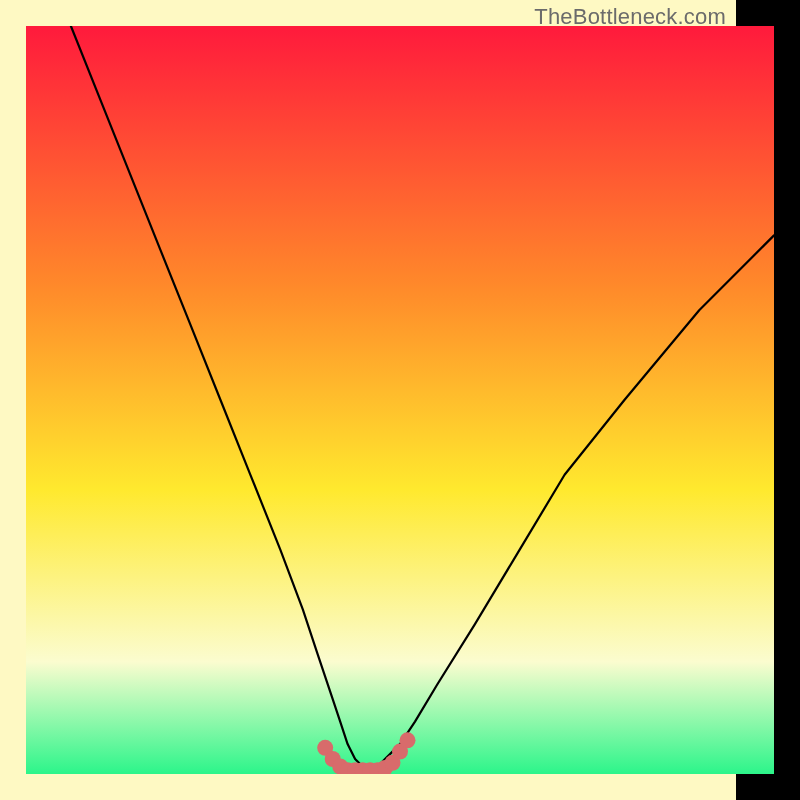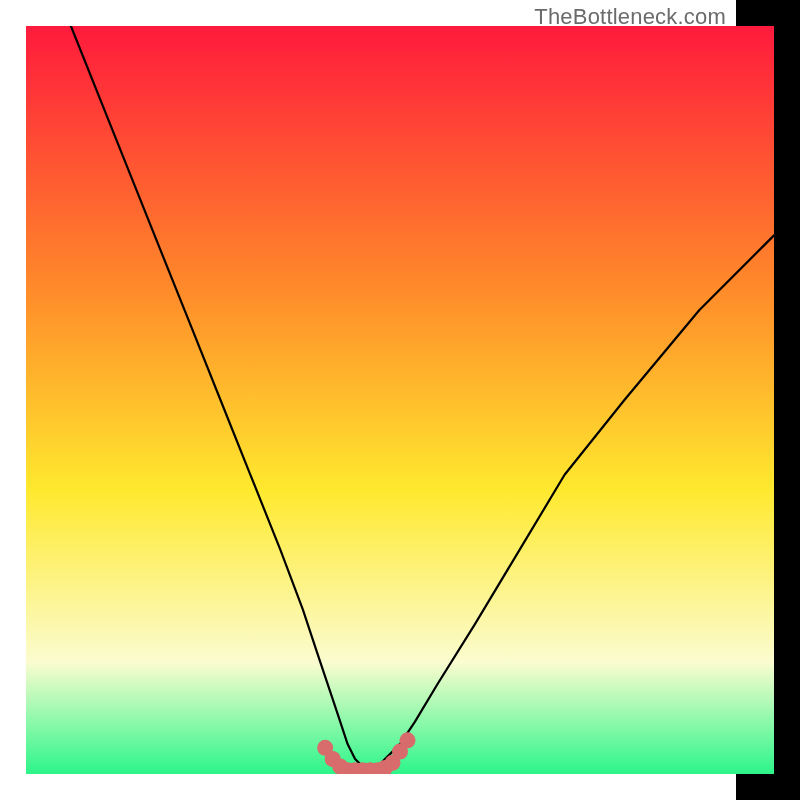--- a/index.html
+++ b/index.html
@@ -7,21 +7,21 @@
     padding: 0;
     width: 800px;
     height: 800px;
     background: #000;
     overflow: hidden;
   }
   .frame {
     position: relative;
     width: 736px;
     height: 800px;
-    background: #ffffff;
+    background: #fef9c3;
   }
   .plot {
     position: absolute;
     left: 26px;
     top: 26px;
     width: 748px;
     height: 748px;
     overflow: hidden;
   }
   .watermark {

